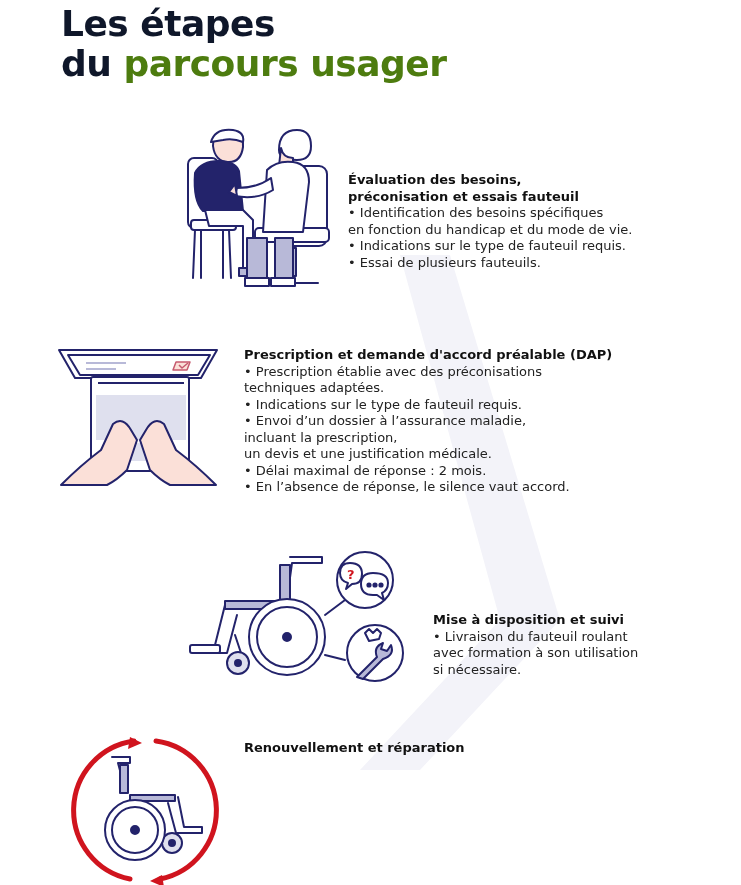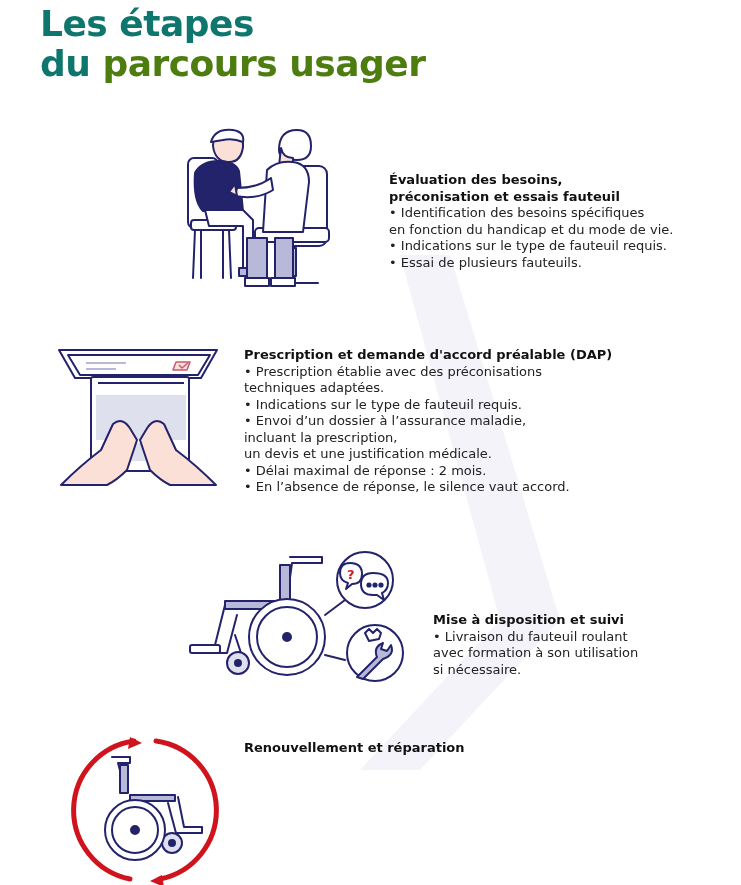--- a/index.html
+++ b/index.html
@@ -2,21 +2,21 @@
 <html><head>
 <meta charset="utf-8">
 <style>
   html, body { margin: 0; padding: 0; background: #ffffff; }
   body { width: 741px; height: 885px; position: relative; overflow: hidden;
          font-family: "DejaVu Sans", "Liberation Sans", sans-serif; color: #161616; }
   .chevron { position: absolute; left: 0; top: 0; width: 741px; height: 885px; z-index: 0; }
   .title { position: absolute; left: 40px; top: 4px; margin: 0; z-index: 2;
            font-family: "DejaVu Sans", sans-serif; font-weight: bold; font-size: 36px;
            line-height: 40px; letter-spacing: -0.5px; }
-  .title .navy { color: #0f766e; }
+  .title .navy { color: #0f172a; margin-left: 21px; }
   .title .red { color: #4d7c0f; }
   .step { position: absolute; z-index: 2; font-size: 13px; line-height: 16.5px; }
   .step h3 { margin: 0; font-size: 13px; font-weight: bold; line-height: 16.5px; color: #111; }
   .step p { margin: 0; white-space: pre-line; color: #222; }
   .illus { position: absolute; z-index: 1; }
   svg { display: block; }
 </style>
 </head>
 <body>
 
@@ -55,21 +55,21 @@
     <path d="M98 20 q2 10 12 10 v8 h-14 z" fill="#fbe0d8"></path>
     <path d="M84 42 q10 -10 26 -8 q16 2 16 20 l-6 50 h-40 z" fill="#fff"></path>
     <path d="M88 50 q-14 10 -34 10 l-2 8 q22 4 38 -6 z" fill="#fff"></path>
     <path d="M52 56 l-6 8 l8 4 z" fill="#fbe0d8"></path>
     <rect x="64" y="110" width="20" height="40" fill="#b8b9d8"></rect>
     <rect x="92" y="110" width="18" height="40" fill="#b8b9d8"></rect>
     <path d="M62 150 h24 v8 h-24z M88 150 h24 v8 h-24z" fill="#fff"></path>
   </svg>
 </div>
 
-<div class="step" style="left:348px; top:172px;margin-left:41px;">
+<div class="step" style="left:348px; top:172px;">
   <h3>
     <span>Évaluation des besoins,</span><br>
     <span>préconisation et essais fauteuil</span>
   </h3>
   <p>• Identification des besoins spécifiques
 en fonction du handicap et du mode de vie.
 • Indications sur le type de fauteuil requis.
 • Essai de plusieurs fauteuils.</p>
 </div>
 

